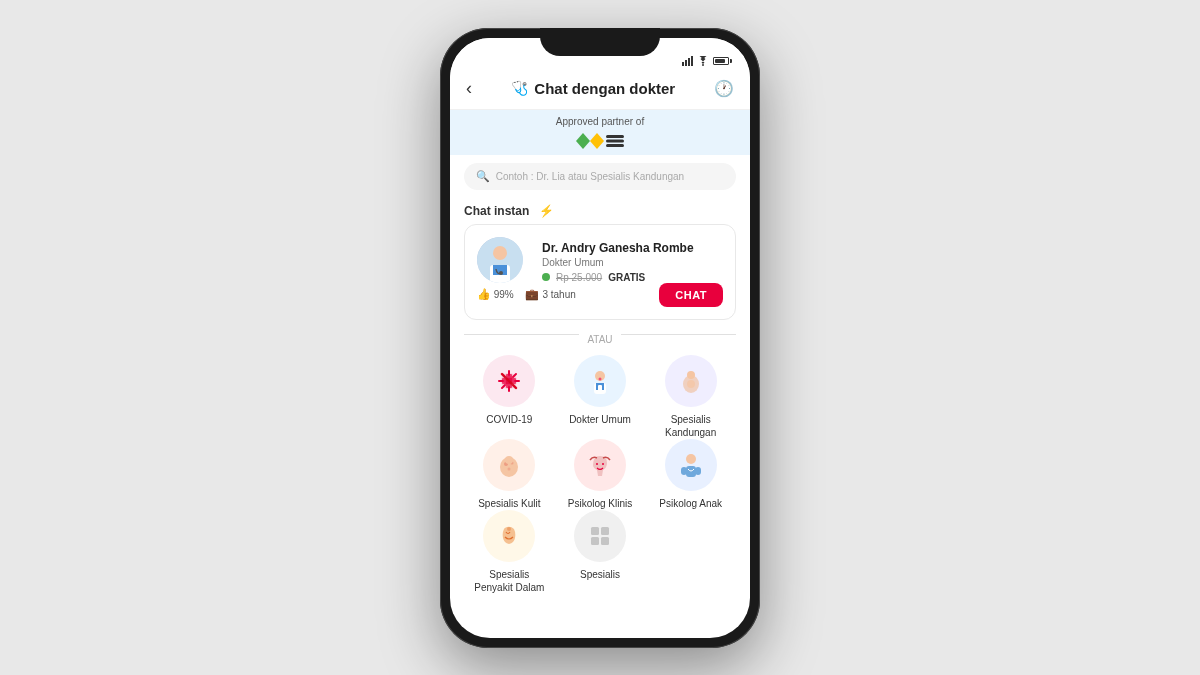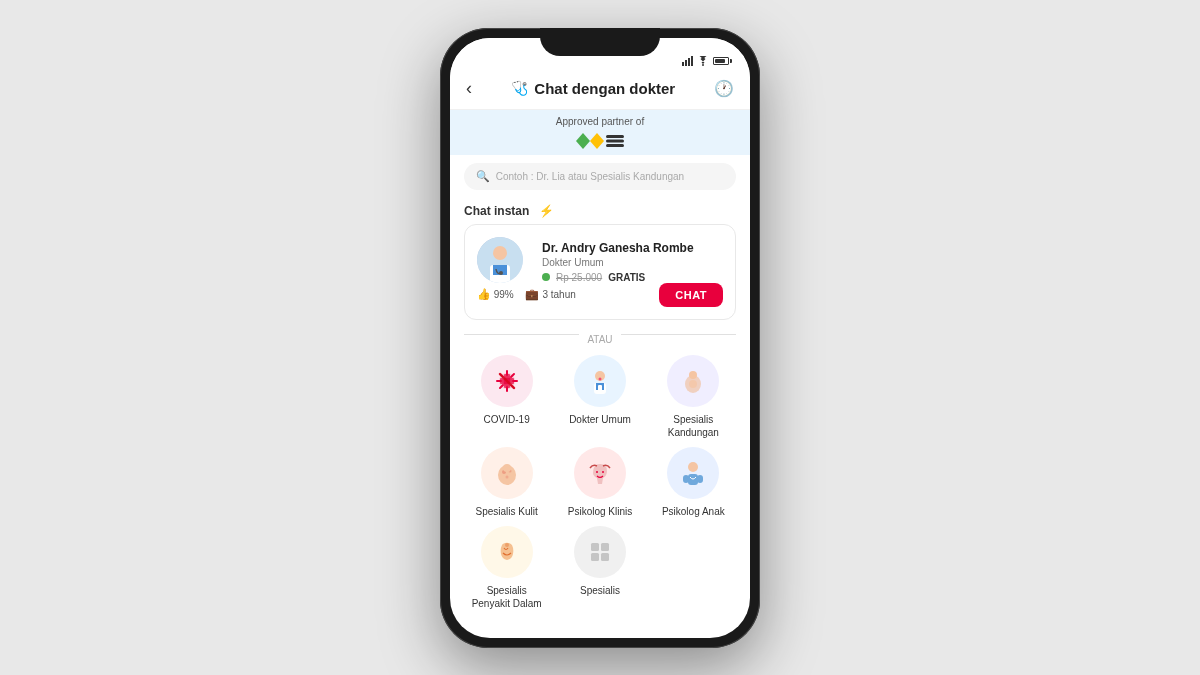--- a/index.html
+++ b/index.html
@@ -292,21 +292,20 @@
     .atau-text {
       font-size: 10px;
       color: #aaa;
     }
 
     
     .categories-grid {
       display: grid;
       grid-template-columns: repeat(3, 1fr);
       padding: 4px 14px 10px;
-      gap: 8px;
     }
 
     .category-item {
       display: flex;
       flex-direction: column;
       align-items: center;
       gap: 6px;
       cursor: pointer;
     }
 

